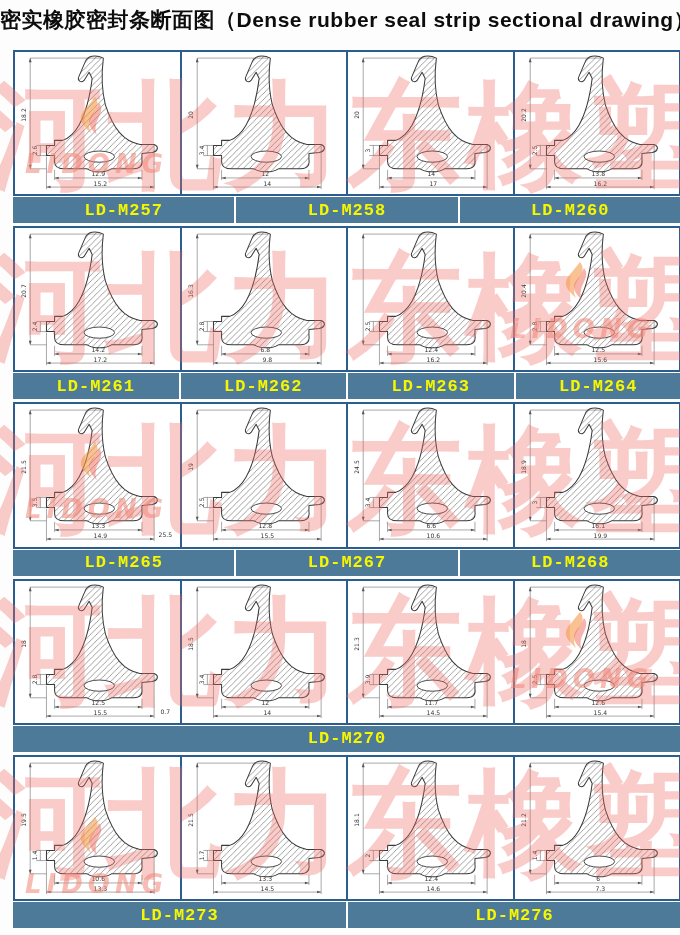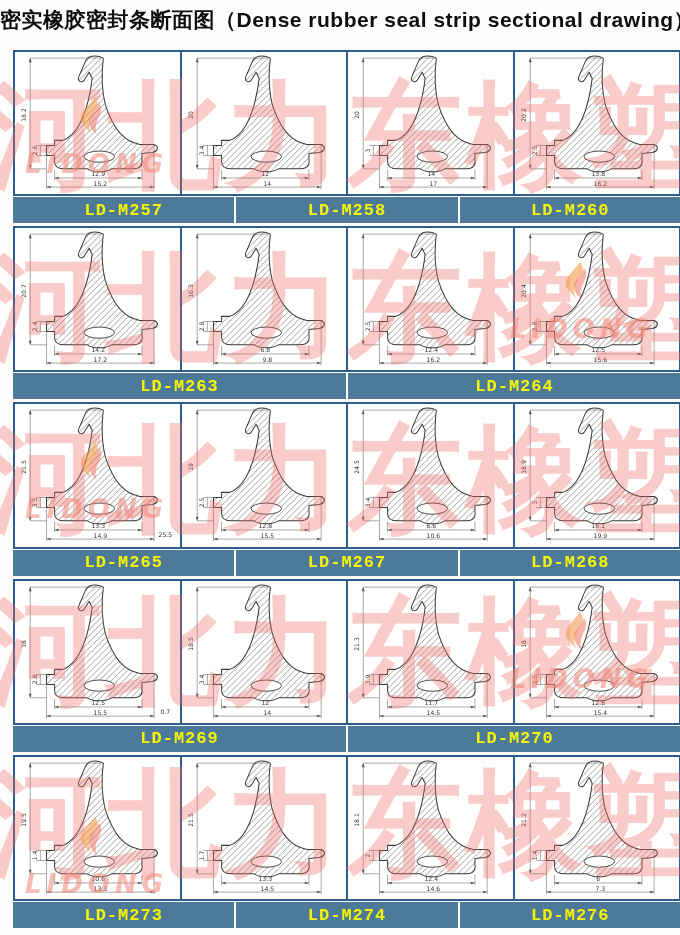--- a/index.html
+++ b/index.html
@@ -203,20 +203,22 @@
               <use href="#dims"></use>
             <text class="dt dtc" transform="rotate(-90 10 62)" x="10" y="62">20.4</text>
             <text class="dt dtc" transform="rotate(-90 21 97)" x="21" y="97">2.8</text>
             <text class="dt dtc" x="81" y="122.5">12.5</text>
             <text class="dt dtc" x="83" y="131.5">15.6</text>
             <text class="dt dtc" x="147" y="131"></text>
           </svg>
         </div>
       </div>
       <div class="labels">
+        <div class="labelcell">LD-M261</div>
+        <div class="labelcell">LD-M262</div>
         <div class="labelcell">LD-M263</div>
         <div class="labelcell">LD-M264</div>
       </div>
     </div>
 
     <div class="row">
       <div class="cells">
         <div class="cell">
           <svg class="draw" viewBox="0 0 160 140">
             <use href="#profile"></use>
@@ -310,21 +312,20 @@
               <use href="#dims"></use>
             <text class="dt dtc" transform="rotate(-90 10 62)" x="10" y="62">18</text>
             <text class="dt dtc" transform="rotate(-90 21 97)" x="21" y="97">2.5</text>
             <text class="dt dtc" x="81" y="122.5">12.6</text>
             <text class="dt dtc" x="83" y="131.5">15.4</text>
             <text class="dt dtc" x="147" y="131"></text>
           </svg>
         </div>
       </div>
       <div class="labels">
-        <div class="labelcell">LD-M269</div>
         <div class="labelcell">LD-M270</div>
       </div>
     </div>
 
     <div class="row">
       <div class="cells">
         <div class="cell">
           <svg class="draw" viewBox="0 0 160 140">
             <use href="#profile"></use>
               <use href="#dims"></use>
@@ -364,19 +365,18 @@
             <text class="dt dtc" transform="rotate(-90 10 62)" x="10" y="62">21.2</text>
             <text class="dt dtc" transform="rotate(-90 21 97)" x="21" y="97">1.4</text>
             <text class="dt dtc" x="81" y="122.5">6</text>
             <text class="dt dtc" x="83" y="131.5">7.3</text>
             <text class="dt dtc" x="147" y="131"></text>
           </svg>
         </div>
       </div>
       <div class="labels">
         <div class="labelcell">LD-M273</div>
-        <div class="labelcell">LD-M274</div>
         <div class="labelcell">LD-M276</div>
       </div>
     </div>
 
   </div>
 </div>
 
 </body></html>

